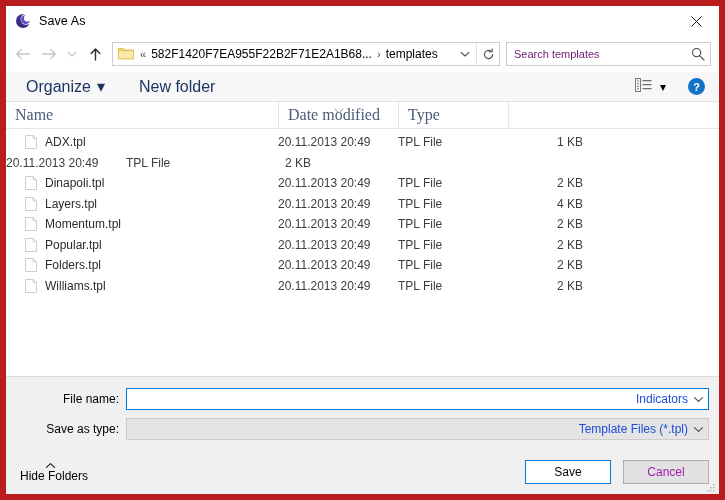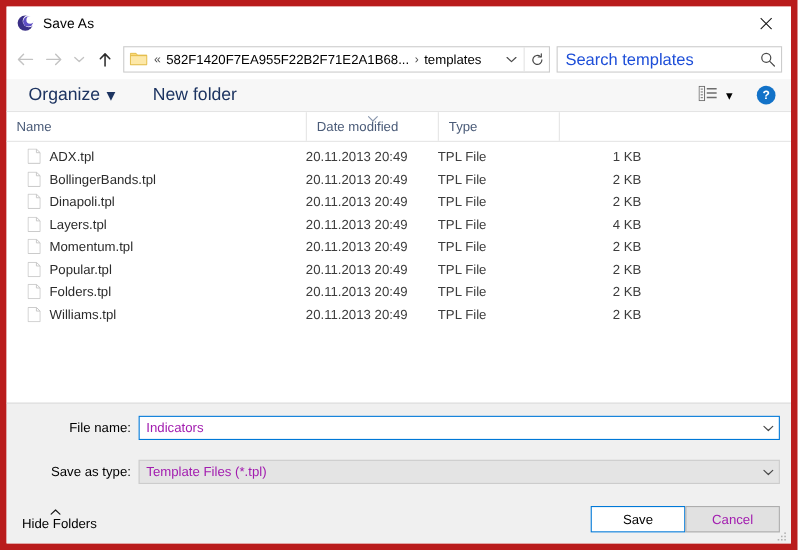--- a/index.html
+++ b/index.html
@@ -132,22 +132,22 @@
     border: 1px solid #cccccc;
     background: #ffffff;
     display: flex;
     align-items: center;
     box-sizing: border-box;
     flex: 0 0 auto;
   }
   .search-input-txt {
     flex: 1 1 auto;
     padding-left: 7px;
-    font-size: 15px;
-    color: #1d4ed8;
+    font-size: 11px;
+    color: #701a75;
     white-space: nowrap;
     overflow: hidden;
   }
   .search-icon-wrap {
     width: 24px;
     display: flex;
     align-items: center;
     justify-content: center;
     flex: 0 0 auto;
   }
@@ -208,25 +208,26 @@
     border-bottom: 1px solid #e5e5e5;
     display: flex;
     align-items: flex-end;
     box-sizing: border-box;
     position: relative;
   }
   .col {
     height: 26px;
     display: flex;
     align-items: center;
-    font-size: 12px;
+    font-size: 16px;
     color: #4a5b78;
     box-sizing: border-box;
     padding-left: 9px;
     position: relative;
+    font-family: Liberation Serif, serif;
   }
   .col + .col { border-left: 1px solid #e5e5e5; }
   .col-name { width: 272px; }
   .col-date { width: 120px; }
   .col-type { width: 110px; }
   .col-size {
     width: 85px;
     justify-content: flex-end;
     padding-right: 10px;
     padding-left: 0;
@@ -291,21 +292,21 @@
   .formpanel {
     background: #f0f0f0;
     border-top: 1px solid #dcdcdc;
     padding: 11px 0 10px 0;
     flex: 0 0 auto;
   }
   .formrow {
     display: flex;
     align-items: center;
     height: 22px;
-    margin-bottom: 18px;
+    margin-bottom: 8px;
   }
   .formrow:last-child { margin-bottom: 0; }
   .form-label {
     width: 120px;
     text-align: right;
     padding-right: 7px;
     font-size: 12px;
     color: #000;
     box-sizing: border-box;
     flex: 0 0 auto;
@@ -324,23 +325,24 @@
     background: #ffffff;
   }
   .combo.filetype {
     border: 1px solid #cccccc;
     background: #e4e4e4;
   }
   .combo-text {
     flex: 1 1 auto;
     padding-left: 6px;
     font-size: 12px;
-    color: #a21caf;
+    color: #1d4ed8;
     white-space: nowrap;
     overflow: hidden;
+    text-align: right;
   }
   .combo-arrow {
     width: 20px;
     display: flex;
     align-items: center;
     justify-content: center;
     flex: 0 0 auto;
   }
 
   
@@ -371,21 +373,21 @@
     display: flex;
     align-items: center;
     justify-content: center;
     box-sizing: border-box;
     flex: 0 0 auto;
   }
   .btn.primary {
     border: 1px solid #0078d7;
     background: #ffffff;
     color: #000;
-    margin-right: 0;
+    margin-right: 12px;
   }
   .btn.secondary {
     border: 1px solid #adadad;
     background: #e1e1e1;
     color: #a21caf;
   }
   .grip {
     position: absolute;
     right: 3px;
     bottom: 2px;
@@ -516,27 +518,20 @@
               <path d="M0.5 0.5 h7.6 l3.4 3.3 v9.7 h-11 z" fill="#ffffff" stroke="#c8c8c8" stroke-width="0.9"></path>
               <path d="M8.1 0.5 v3.3 h3.4" fill="none" stroke="#c8c8c8" stroke-width="0.9"></path>
             </svg></span>
           <span>ADX.tpl</span>
         </span>
         <span class="cell-date">20.11.2013 20:49</span>
         <span class="cell-type">TPL File</span>
         <span class="cell-size">1 KB</span>
       </div>
       <div class="row">
-        <span class="cell-name">
-          <span class="file-icon"><svg width="12" height="14" viewBox="0 0 12 14">
-              <path d="M0.5 0.5 h7.6 l3.4 3.3 v9.7 h-11 z" fill="#ffffff" stroke="#c8c8c8" stroke-width="0.9"></path>
-              <path d="M8.1 0.5 v3.3 h3.4" fill="none" stroke="#c8c8c8" stroke-width="0.9"></path>
-            </svg></span>
-          <span>BollingerBands.tpl</span>
-        </span>
         <span class="cell-date">20.11.2013 20:49</span>
         <span class="cell-type">TPL File</span>
         <span class="cell-size">2 KB</span>
       </div>
       <div class="row">
         <span class="cell-name">
           <span class="file-icon"><svg width="12" height="14" viewBox="0 0 12 14">
               <path d="M0.5 0.5 h7.6 l3.4 3.3 v9.7 h-11 z" fill="#ffffff" stroke="#c8c8c8" stroke-width="0.9"></path>
               <path d="M8.1 0.5 v3.3 h3.4" fill="none" stroke="#c8c8c8" stroke-width="0.9"></path>
             </svg></span>

